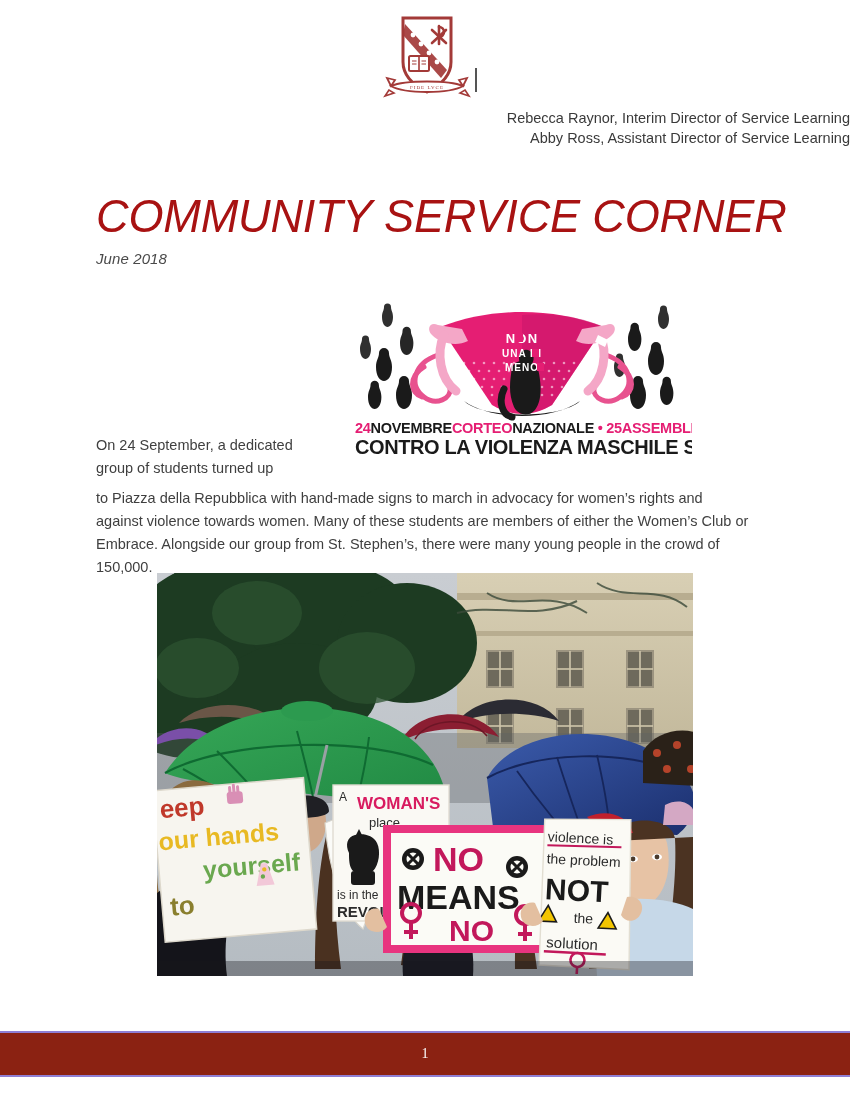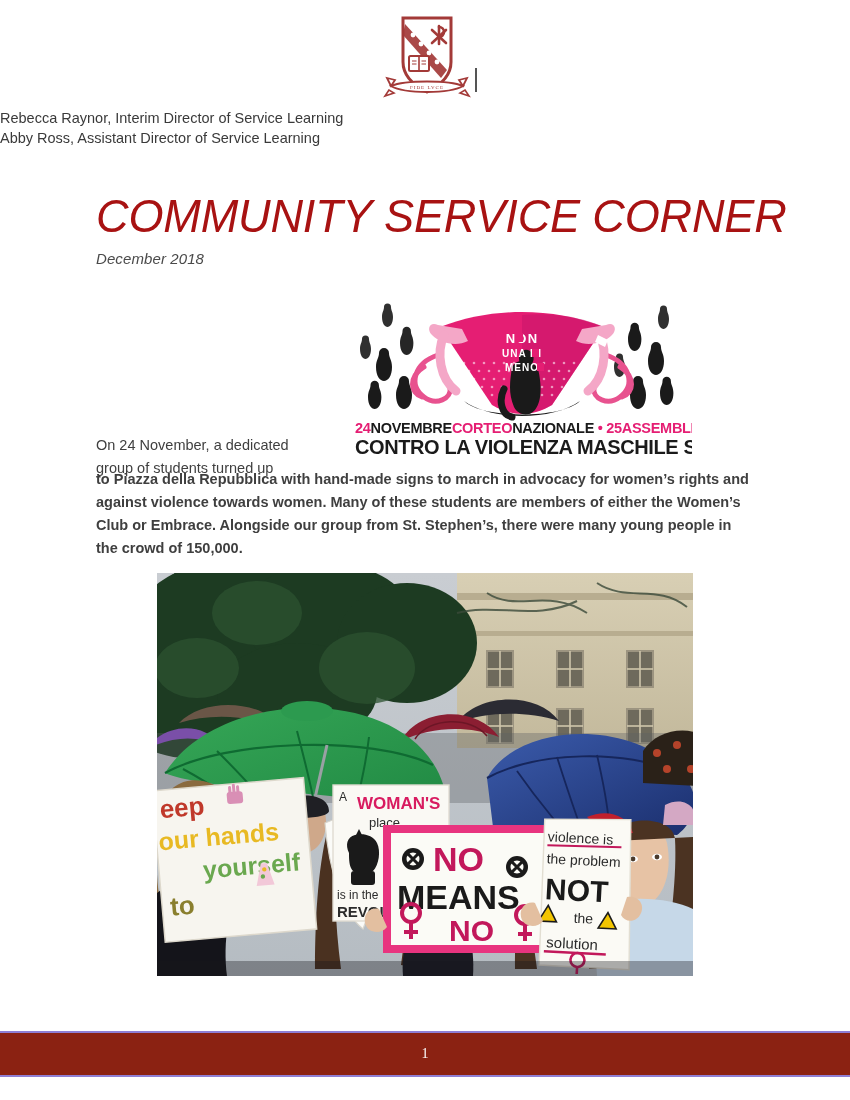--- a/index.html
+++ b/index.html
@@ -46,21 +46,21 @@
     height: 24px;
     background: #555;
   }
 
   
   .directors {
     position: absolute;
     top: 108px;
     left: 0;
     width: 850px;
-    text-align: left;
+    text-align: right;
     color: #3a3a3a;
     font-size: 14.5px;
     line-height: 20px;
     font-family: "Liberation Sans", sans-serif;
   }
   .directors div { white-space: nowrap; }
 
   
   .masthead {
     position: absolute;
@@ -117,28 +117,27 @@
     position: absolute;
     top: 434px;
     left: 96px;
     width: 210px;
     font-size: 14.5px;
     line-height: 23px;
     color: #3f3f3f;
   }
   .body-wide {
     position: absolute;
-    top: 468px;
+    top: 487px;
     left: 96px;
     width: 656px;
     font-size: 14.5px;
     line-height: 23px;
     color: #3f3f3f;
     text-align: left;
-    font-weight: bold;
   }
 
   
   .photo {
     position: absolute;
     top: 573px;
     left: 157px;
     width: 536px;
     height: 403px;
     overflow: hidden;
@@ -212,21 +211,21 @@
     </div>
   </div>
 
   <div class="directors">
     <div>Rebecca Raynor, Interim Director of Service Learning</div>
     <div>Abby Ross, Assistant Director of Service Learning</div>
   </div>
 
   <div class="masthead">
     <div class="masthead-title">COMMUNITY SERVICE CORNER</div>
-    <div class="masthead-date">December 2018</div>
+    <div class="masthead-date">June 2018</div>
   </div>
 
 
   <div class="banner">
     <svg width="340" height="162" viewBox="0 0 340 162" aria-hidden="true">
       <rect width="340" height="162" fill="#ffffff"></rect>
 
       <g fill="#1A1A1A">
         <g transform="translate(24,70)">
             <path d="M0 0 c0 -7 3 -9 3 -14 a5 5 0 1 1 10 0 c0 5 3 7 3 14 c0 9 -4 14 -8 14 s-8 -5 -8 -14Z"></path>
@@ -353,21 +352,21 @@
       <g font-family="Liberation Sans Narrow, Liberation Sans, sans-serif" font-weight="bold" font-size="14.5" letter-spacing="-0.3">
         <text x="3" y="136">
           <tspan fill="#E51E73">24</tspan><tspan fill="#1A1A1A">NOVEMBRE</tspan><tspan fill="#E51E73">CORTEO</tspan><tspan fill="#1A1A1A">NAZIONALE</tspan><tspan fill="#E51E73"> • </tspan><tspan fill="#E51E73">25</tspan><tspan fill="#E51E73">ASSEMBLEA</tspan><tspan fill="#1A1A1A">NAZIONALE</tspan>
         </text>
       </g>
 
       <text x="3" y="157" font-family="Liberation Sans Narrow, Liberation Sans, sans-serif" font-weight="bold" font-size="20" fill="#1A1A1A" letter-spacing="-0.4">CONTRO LA VIOLENZA MASCHILE SULLE DONNE</text>
     </svg>
   </div>
 
-  <div class="body-narrow">On 24 November, a dedicated group of students turned up</div>
+  <div class="body-narrow">On 24 September, a dedicated group of students turned up</div>
   <div class="body-wide">to Piazza della Repubblica with hand-made signs to march in advocacy for women’s rights and against violence towards women. Many of these students are members of either the Women’s Club or Embrace. Alongside our group from St. Stephen’s, there were many young people in the crowd of 150,000.</div>
 
   <div class="photo">
     <svg width="536" height="403" viewBox="0 0 536 403" aria-hidden="true">
       <defs>
         <linearGradient id="sky" x1="0" y1="0" x2="0" y2="1">
           <stop offset="0%" stop-color="#c9cdd2"></stop>
             <stop offset="100%" stop-color="#b5bcc2"></stop>
         </linearGradient>
         <linearGradient id="bldg" x1="0" y1="0" x2="0" y2="1">

